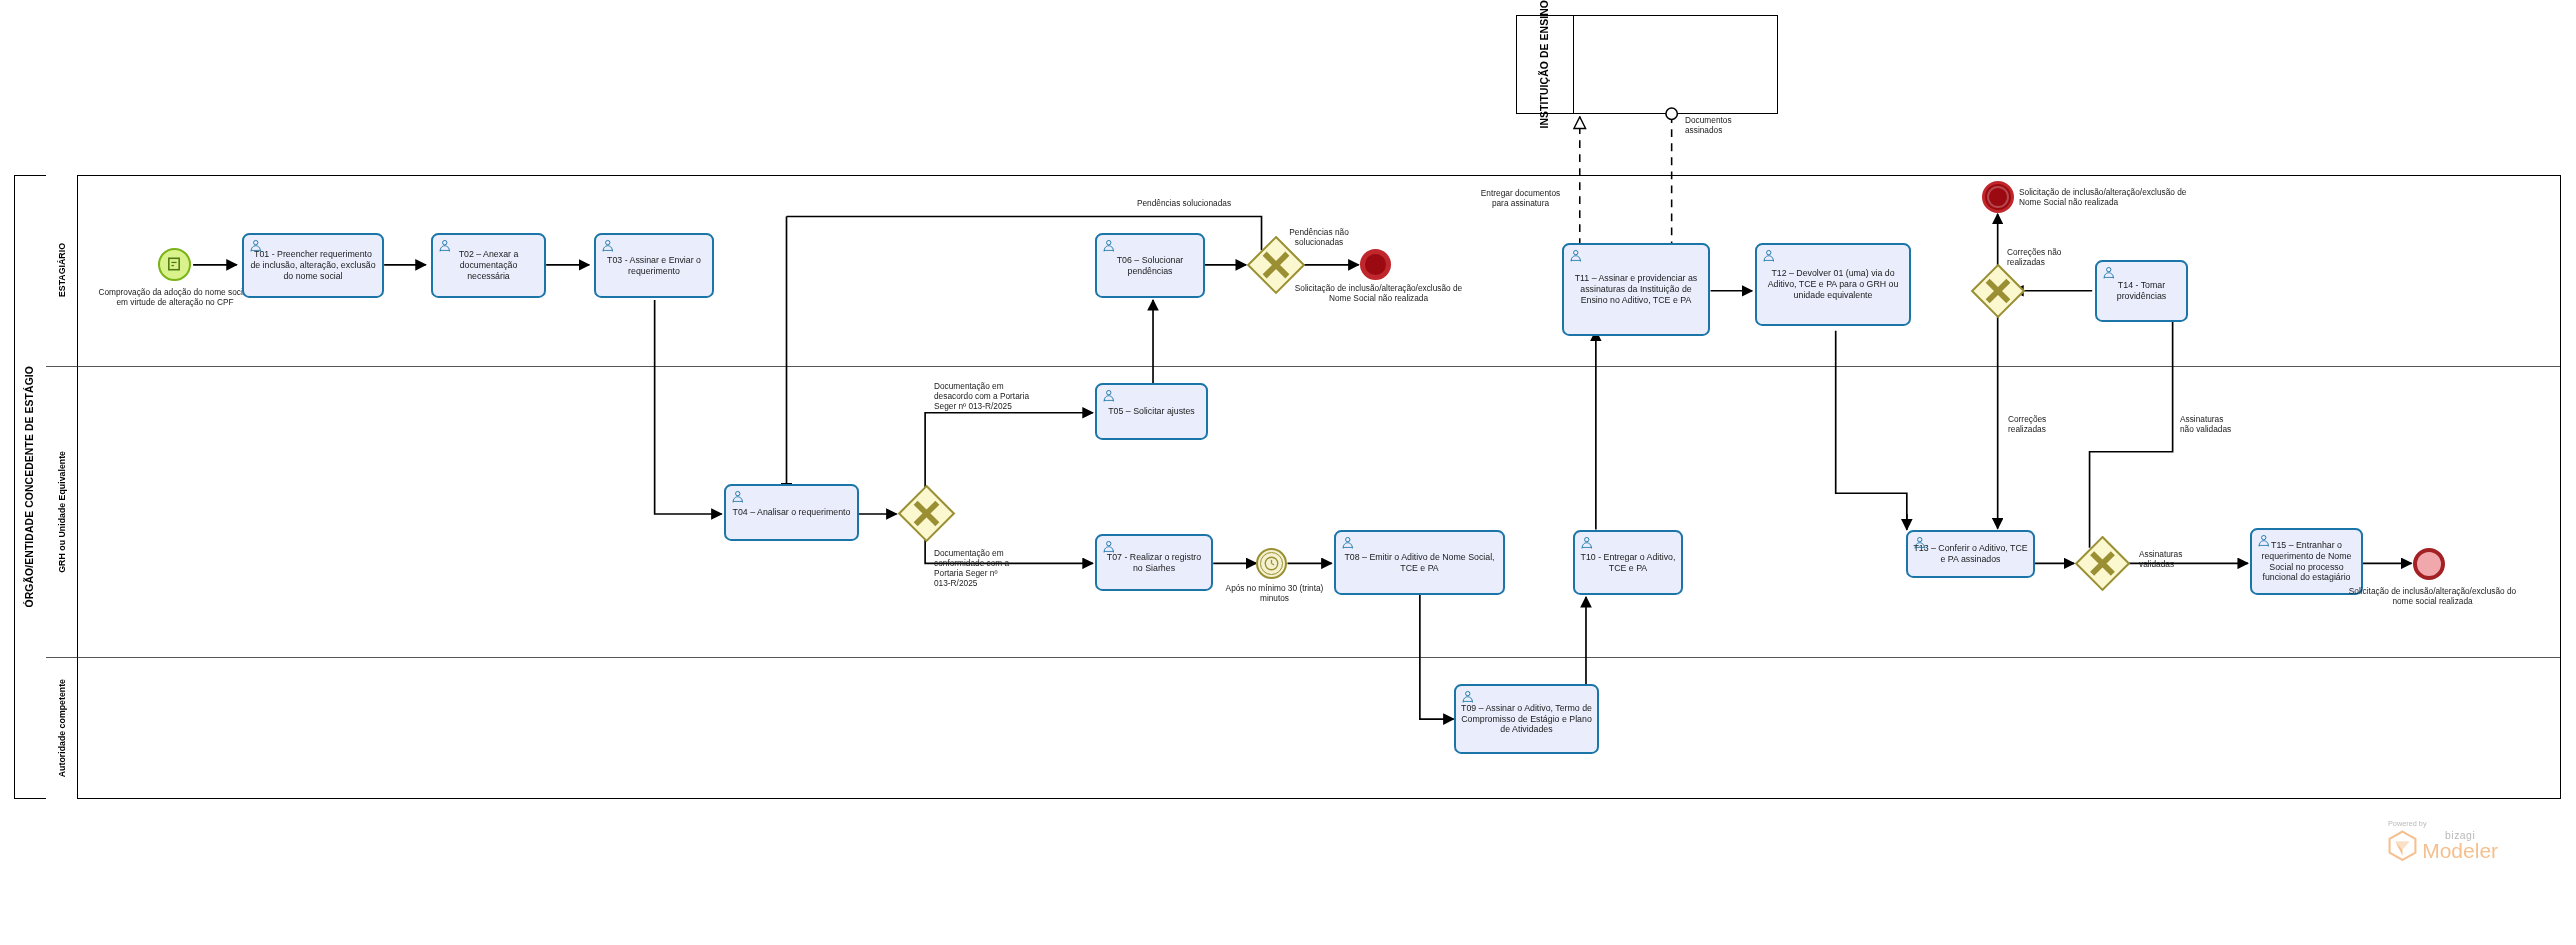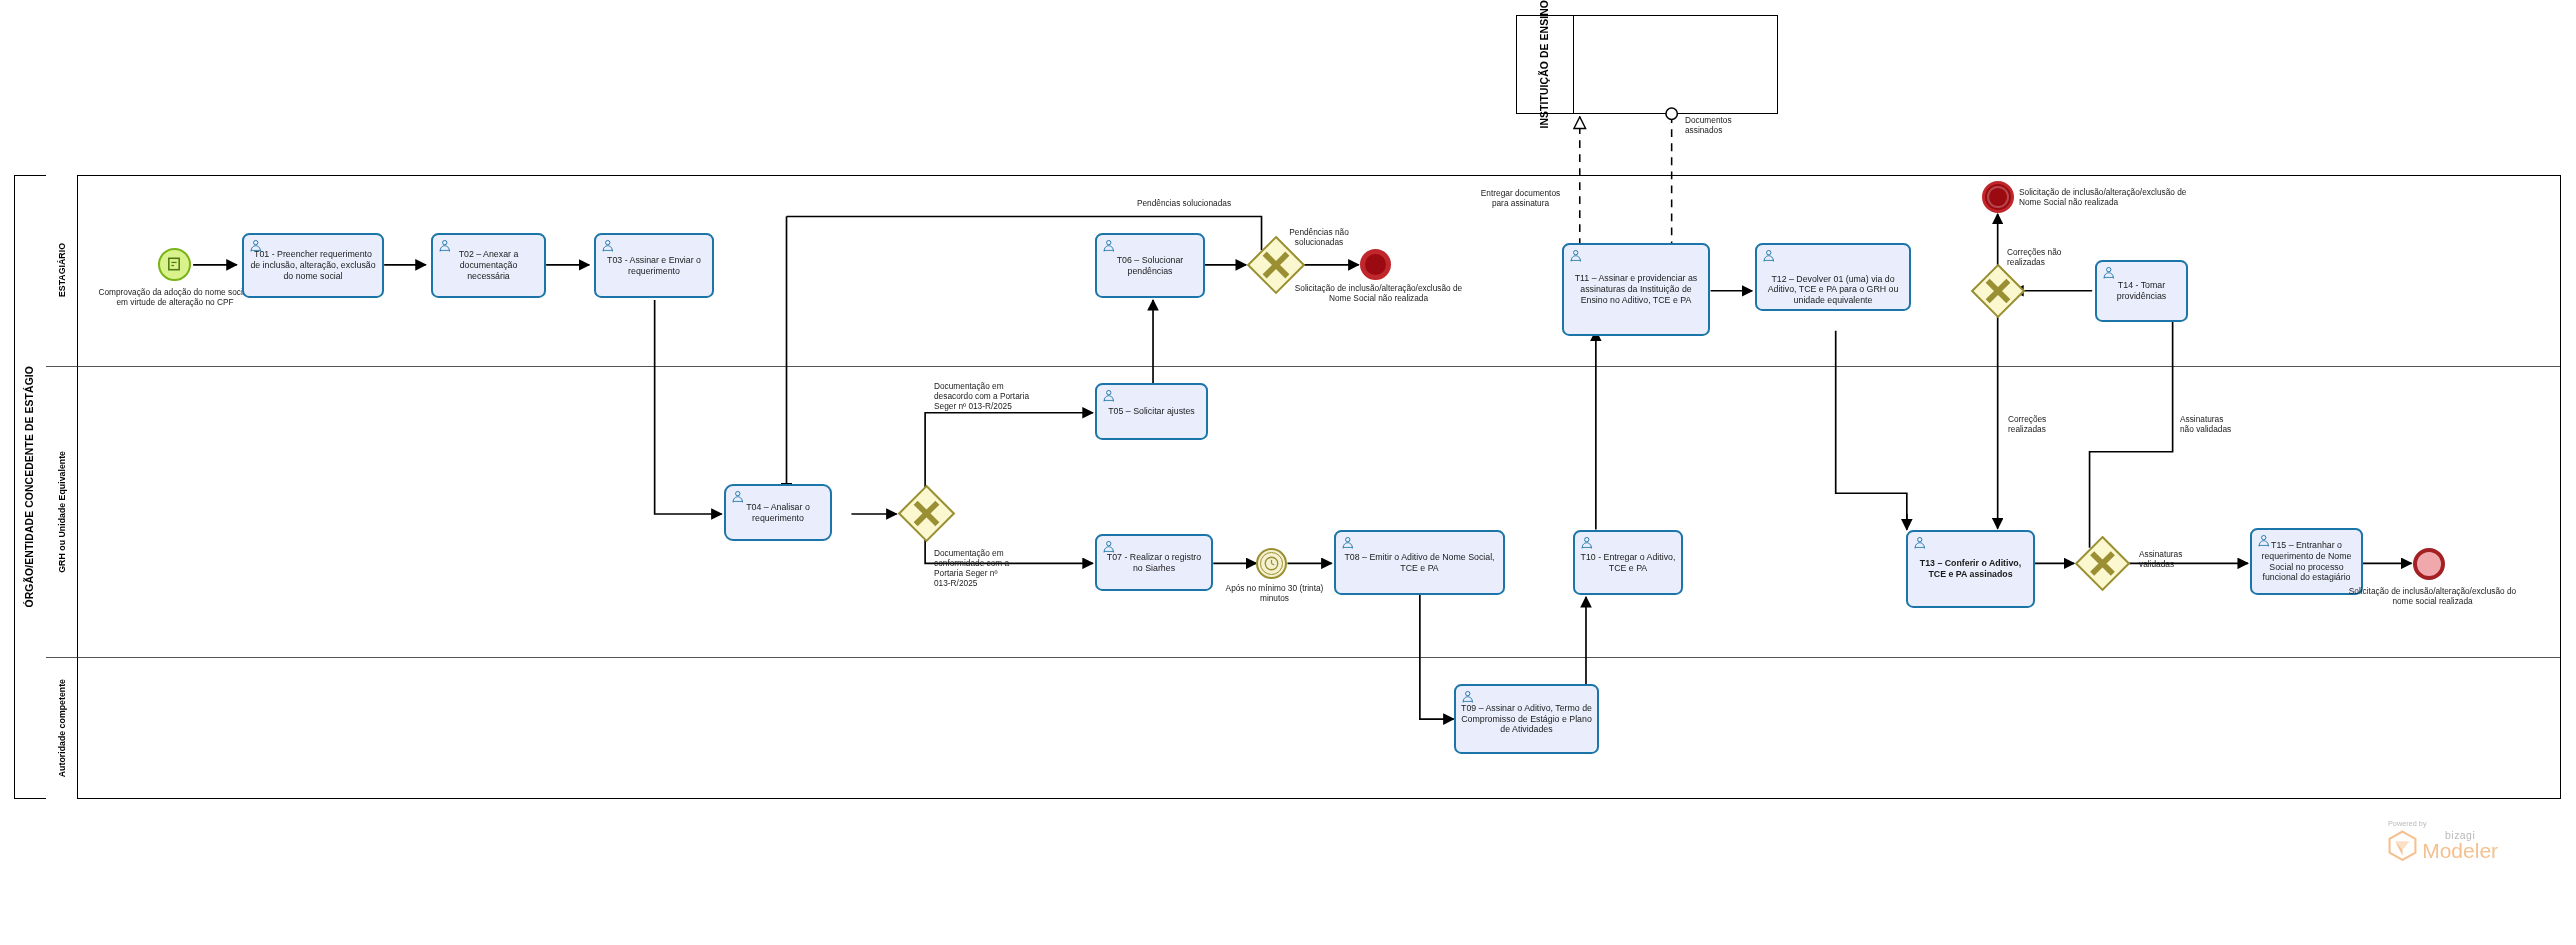--- a/index.html
+++ b/index.html
@@ -212,21 +212,21 @@
     </svg>
   </div>
 
   <div class="lbl c" style="left:1114px;top:199px;width:140px;">Pendências solucionadas</div>
   <div class="lbl c" style="left:1267px;top:228px;width:104px;">Pendências não
 solucionadas</div>
 
   <div class="ev endbold" style="left:1360px;top:249px;width:31px;height:31px;"></div>
   <div class="lbl c" style="left:1293px;top:284px;width:171px;">Solicitação de inclusão/alteração/exclusão de Nome Social não realizada</div>
 
-  <div class="task" style="left:724px;top:484px;width:108px;height:57px;border-radius:9px;">
+  <div class="task" style="left:724px;top:484px;width:135px;height:57px;">
     <svg class="usr" viewBox="0 0 26 26">
       <circle cx="13" cy="7" r="4.2" fill="none" stroke="#1c75a8" stroke-width="1.8"></circle>
       <path d="M4,24 C4,16 9,13 13,13 C17,13 22,16 22,24" fill="none" stroke="#1c75a8" stroke-width="1.8"></path>
       <line x1="4" y1="22" x2="22" y2="22" stroke="#1c75a8" stroke-width="1.6"></line>
     </svg>
     <span class="txt">T04 – Analisar o requerimento</span>
   </div>
 
   <div class="gw" style="left:896px;top:483px;width:61px;height:61px;">
     <svg width="61" height="61" viewBox="0 0 118 118">
@@ -282,21 +282,21 @@
 
   <div class="task" style="left:1573px;top:530px;width:110px;height:65px;">
     <svg class="usr" viewBox="0 0 26 26">
       <circle cx="13" cy="7" r="4.2" fill="none" stroke="#1c75a8" stroke-width="1.8"></circle>
       <path d="M4,24 C4,16 9,13 13,13 C17,13 22,16 22,24" fill="none" stroke="#1c75a8" stroke-width="1.8"></path>
       <line x1="4" y1="22" x2="22" y2="22" stroke="#1c75a8" stroke-width="1.6"></line>
     </svg>
     <span class="txt">T10 - Entregar o Aditivo, TCE e PA</span>
   </div>
 
-  <div class="task" style="left:1906px;top:530px;width:129px;height:78px;font-weight:bold;">
+  <div class="task" style="left:1906px;top:530px;width:129px;height:48px;">
     <svg class="usr" viewBox="0 0 26 26">
       <circle cx="13" cy="7" r="4.2" fill="none" stroke="#1c75a8" stroke-width="1.8"></circle>
       <path d="M4,24 C4,16 9,13 13,13 C17,13 22,16 22,24" fill="none" stroke="#1c75a8" stroke-width="1.8"></path>
       <line x1="4" y1="22" x2="22" y2="22" stroke="#1c75a8" stroke-width="1.6"></line>
     </svg>
     <span class="txt">T13 – Conferir o Aditivo, TCE e PA assinados</span>
   </div>
 
   <div class="gw" style="left:2073px;top:534px;width:59px;height:59px;">
     <svg width="59" height="59" viewBox="0 0 114 114">
@@ -334,21 +334,21 @@
 
   <div class="task" style="left:1562px;top:243px;width:148px;height:93px;">
     <svg class="usr" viewBox="0 0 26 26">
       <circle cx="13" cy="7" r="4.2" fill="none" stroke="#1c75a8" stroke-width="1.8"></circle>
       <path d="M4,24 C4,16 9,13 13,13 C17,13 22,16 22,24" fill="none" stroke="#1c75a8" stroke-width="1.8"></path>
       <line x1="4" y1="22" x2="22" y2="22" stroke="#1c75a8" stroke-width="1.6"></line>
     </svg>
     <span class="txt">T11 – Assinar e providenciar as assinaturas da Instituição de Ensino no Aditivo, TCE e PA</span>
   </div>
 
-  <div class="task" style="left:1755px;top:243px;width:156px;height:68px;align-items:flex-end;">
+  <div class="task" style="left:1755px;top:243px;width:156px;height:83px;">
     <svg class="usr" viewBox="0 0 26 26">
       <circle cx="13" cy="7" r="4.2" fill="none" stroke="#1c75a8" stroke-width="1.8"></circle>
       <path d="M4,24 C4,16 9,13 13,13 C17,13 22,16 22,24" fill="none" stroke="#1c75a8" stroke-width="1.8"></path>
       <line x1="4" y1="22" x2="22" y2="22" stroke="#1c75a8" stroke-width="1.6"></line>
     </svg>
     <span class="txt">T12 – Devolver 01 (uma) via do Aditivo, TCE e PA para o GRH ou unidade equivalente</span>
   </div>
 
   <div class="task" style="left:2095px;top:260px;width:93px;height:62px;">
     <svg class="usr" viewBox="0 0 26 26">

